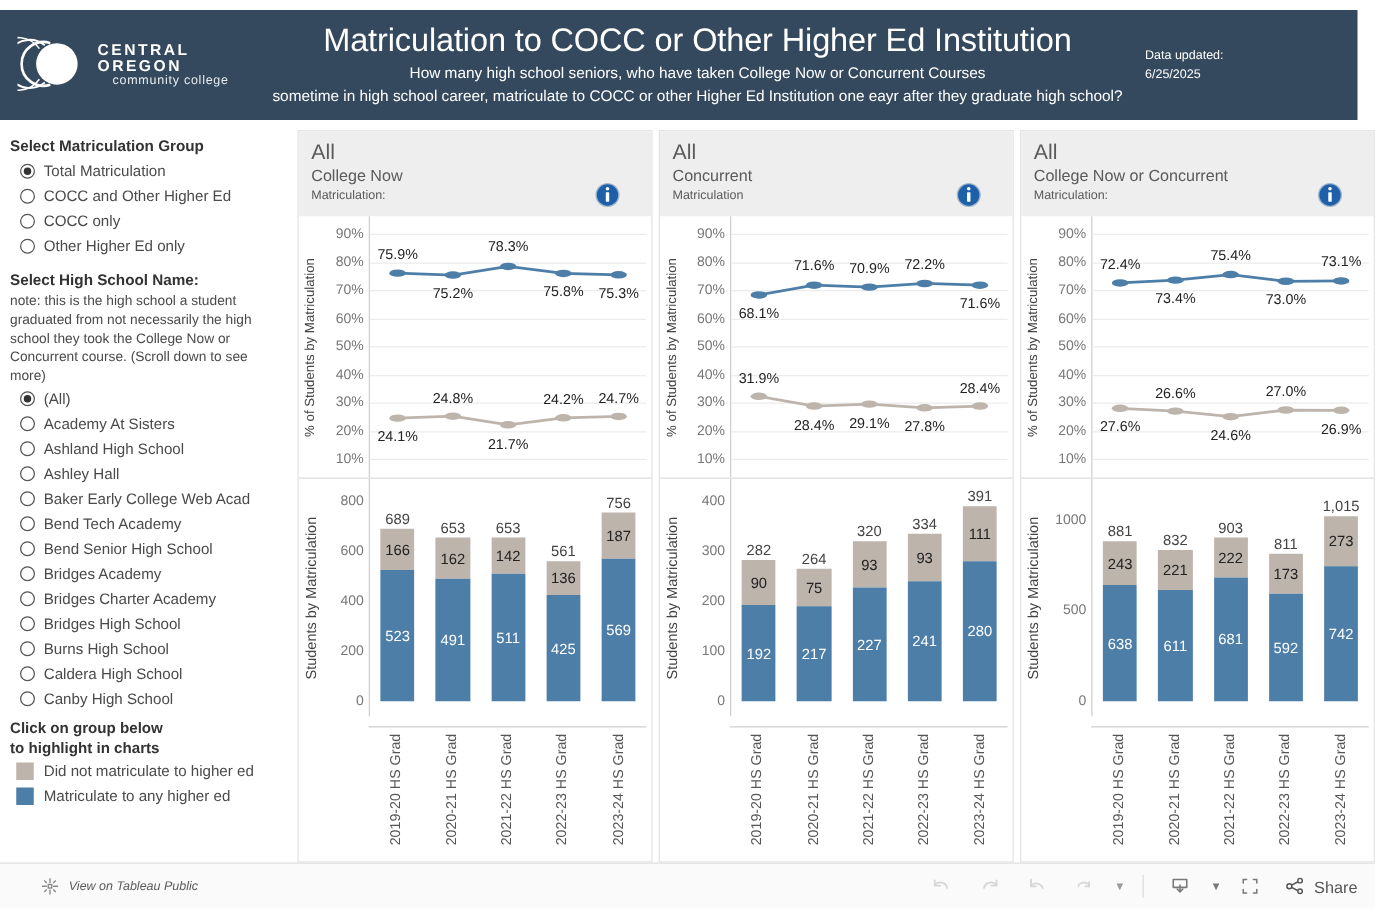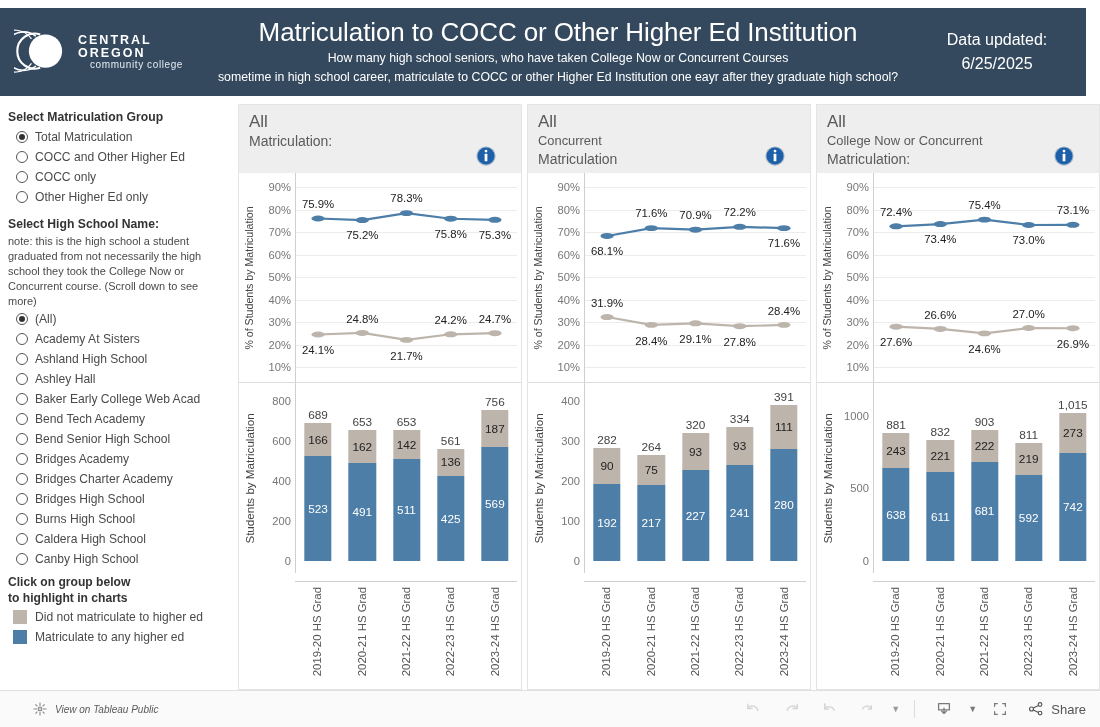--- a/index.html
+++ b/index.html
@@ -18,21 +18,21 @@
   .logo-wrap { width: 200px; height: 88px; display:flex; align-items:center; padding-left: 14px; gap: 8px; }
   .logo-mark { width: 56px; height: 56px; flex: none; }
   .logo-text { color:#fff; line-height: 1.05; }
   .logo-line1 { font-size: 12.5px; font-weight: bold; letter-spacing: 2.0px; }
   .logo-line2 { font-size: 10px; letter-spacing: 0.6px; color:#e6ecf1;margin-left:12px; }
 
   .title-block { flex: 1; text-align: center; color: #fff; padding: 0 4px; }
   .title-main { font-size: 26px; font-weight: 400; line-height: 1.18; letter-spacing: -0.1px; }
   .title-sub { font-size: 12.3px; font-weight: 400; line-height: 1.45; margin-top: 2px; }
 
-  .updated-block { width: 170px; text-align:center; color:#fff; font-size:16px; line-height:1.5; padding-right: 8px;}
+  .updated-block { width: 170px; color:#fff; font-size:10px; line-height:1.5; padding-right: 8px;}
 
   
   .sidebar {
     position:absolute; left:0; top: 104px; width: 236px; height: 586px;
     padding: 6px 8px 0 8px; background:#fff; overflow:hidden;
   }
   .sb-heading { font-size: 12.2px; font-weight: bold; color:#333; margin-bottom: 3px; }
   .sb-note { font-size: 11px; color:#4a4a4a; line-height: 1.37; }
   .radio-row { display:flex; align-items:center; gap:7px; height: 20px; padding-left: 8px; cursor:pointer; }
   .radio { width: 12px; height: 12px; border-radius: 50%; border: 1.4px solid #555; background:#fff; flex:none;
@@ -47,21 +47,21 @@
 
   
   .panels { position:absolute; left: 238px; top: 104px; width: 862px; height: 586px; display:flex; gap: 5px; }
   .panel { width: 284px; height: 100%; position:relative; border: 1px solid #e4e4e4; background:#fff; }
   .panel-title {
     height: 68px; background:#eeeeee; padding: 6px 10px 0 10px;
     color:#555; position:relative;
   }
   .pt-l1 { font-size: 17px; font-weight: 400; line-height: 1.24; color:#5a5a5a; }
   .pt-l2 { font-size: 12.9px; line-height: 1.35; color:#5a5a5a; }
-  .pt-l3 { font-size: 14px; line-height: 1.35; color:#5a5a5a; }
+  .pt-l3 { font-size: 10px; line-height: 1.35; color:#5a5a5a; }
   .info-icon { position:absolute; right: 24px; bottom: 6px; width: 22px; height:22px; cursor:pointer; }
 
   .chart-box { position:relative; width:100%; }
   .line-box { height: 210px; border-bottom: 1px solid #dddddd; }
   .bar-box  { height: 190px; }
   .axis-title {
     position:absolute; left: 2px; top: 0; height: 100%; width: 16px;
     display:flex; align-items:center; justify-content:center;
   }
   .axis-title span {
@@ -225,20 +225,21 @@
           <div class="swatch" style="background: rgb(77, 126, 168);"></div>
           <span class="legend-label">Matriculate to any higher ed</span>
         </div>
       </div>
   </div>
 
   <div class="panels" id="panels">
       <div class="panel">
         <div class="panel-title">
           <div class="pt-l1">All</div>
+          <div class="pt-l2">College Now</div>
           <div class="pt-l3">Matriculation:</div>
           <div class="info-icon"><svg viewBox="0 0 24 24" width="22" height="22">
   <circle cx="12" cy="12" r="10.5" fill="#9fb4c8"></circle>
   <circle cx="12" cy="12" r="9.3" fill="#1d5fa8"></circle>
   <circle cx="12" cy="6.6" r="1.55" fill="#fff"></circle>
   <rect x="10.5" y="9.6" width="3" height="8.2" rx="0.6" fill="#fff"></rect>
 </svg></div>
         </div>
         <div class="chart-box line-box">
           <div class="axis-title">
@@ -571,21 +572,21 @@
               <div class="barcol" style="left:50%; transform:translateX(-50%); width:12.4%; height:190px;">
                 <div class="seg gray" style="top:46.654545454545456px; height:32.29090909090908px;"></div>
                 <div class="seg blue" style="top:78.94545454545454px; height:99.05454545454546px;"></div>
                 <div class="seg-lab on-gray" style="top:62.8px">222</div>
                 <div class="seg-lab on-blue" style="top:128.47272727272727px">681</div>
                 <div class="total-lab" style="top:31.654545454545456px">903</div>
               </div>
               <div class="barcol" style="left:70%; transform:translateX(-50%); width:12.4%; height:190px;">
                 <div class="seg gray" style="top:60.03636363636363px; height:31.85454545454546px;"></div>
                 <div class="seg blue" style="top:91.89090909090909px; height:86.10909090909091px;"></div>
-                <div class="seg-lab on-gray" style="top:75.96363636363637px">219</div>
+                <div class="seg-lab on-gray" style="top:75.96363636363637px">173</div>
                 <div class="seg-lab on-blue" style="top:134.94545454545454px">592</div>
                 <div class="total-lab" style="top:45.03636363636363px">811</div>
               </div>
               <div class="barcol" style="left:90%; transform:translateX(-50%); width:12.4%; height:190px;">
                 <div class="seg gray" style="top:30.363636363636363px; height:39.709090909090904px;"></div>
                 <div class="seg blue" style="top:70.07272727272726px; height:107.92727272727274px;"></div>
                 <div class="seg-lab on-gray" style="top:50.21818181818182px">273</div>
                 <div class="seg-lab on-blue" style="top:124.03636363636363px">742</div>
                 <div class="total-lab" style="top:15.363636363636363px">1,015</div>
               </div>

